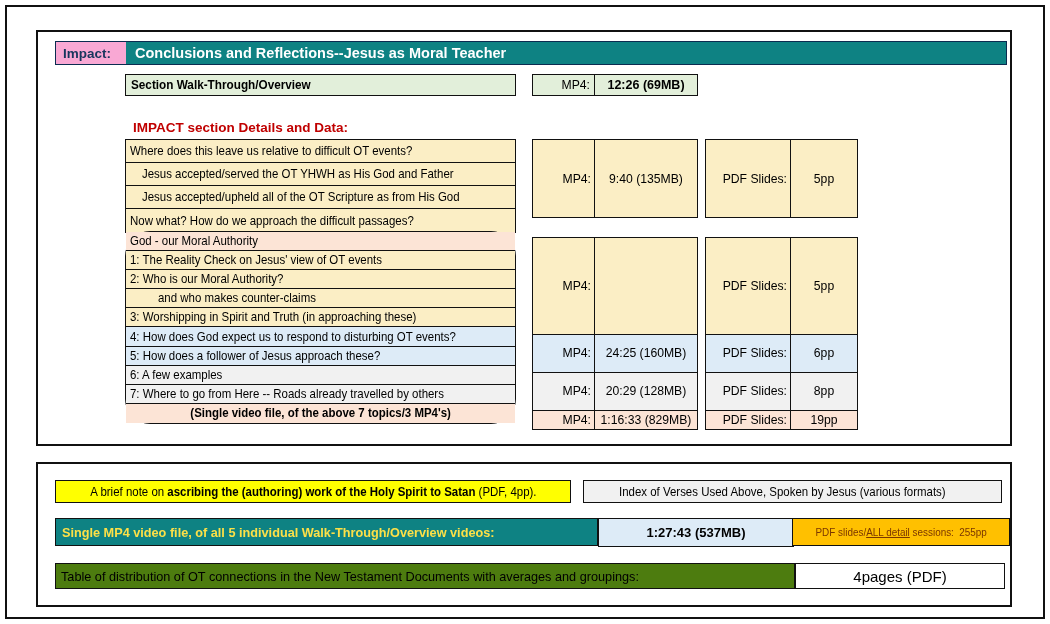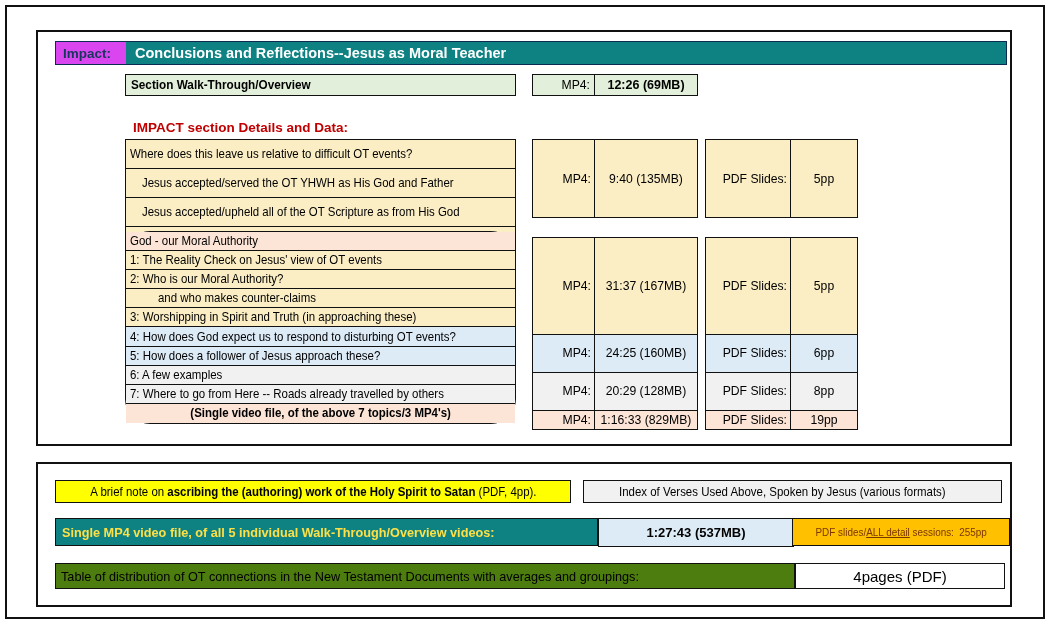--- a/index.html
+++ b/index.html
@@ -10,21 +10,21 @@
   }
   .outer-frame{position:absolute;left:5px;top:5px;width:1036px;height:610px;border:2px solid #111;}
   .panel{position:absolute;border:2px solid #111;background:#fff;box-sizing:border-box;}
   #panel-top{left:36px;top:30px;width:976px;height:416px;}
   #panel-bottom{left:36px;top:462px;width:976px;height:145px;}
 
   .abs{position:absolute;box-sizing:border-box;}
 
   
   .header-bar{left:17px;top:9px;width:952px;height:24px;display:flex;border:1px solid #0b2b50;}
-  .impact-cell{width:70px;background:#d946ef;color:#17365D;font-weight:bold;font-size:13.5px;
+  .impact-cell{width:70px;background:#f9a8d4;color:#17365D;font-weight:bold;font-size:13.5px;
     display:flex;align-items:center;padding-left:7px;box-sizing:border-box;}
   .title-cell{flex:1;background:#0E8283;color:#fff;font-weight:bold;font-size:14.5px;
     display:flex;align-items:center;padding-left:9px;box-sizing:border-box;}
 
   
   .cellbox{border:1px solid #111;display:flex;align-items:center;box-sizing:border-box;}
 
   .overview-label{left:87px;top:42px;width:391px;height:22px;background:#E2EFDA;
     font-weight:bold;font-size:12.5px;padding-left:5px;}
   .chip{display:flex;align-items:stretch;}
@@ -35,21 +35,21 @@
 
   .details-heading{left:95px;top:88px;font-size:13.5px;font-weight:bold;color:#C00000;white-space:nowrap;}
 
   
   .ttable{border:1px solid #111;box-sizing:content-box;}
   #table1{left:87px;top:107px;width:389px;}
   #table2{left:87px;top:199px;width:389px;border-radius:25px;}
   .trow{display:flex;align-items:center;box-sizing:border-box;border-bottom:1px solid #111;
     font-size:12.2px;padding-left:4px;overflow:hidden;}
   .trow:last-child{border-bottom:none;}
-  .rows-t1 .trow{height:29px;}
+  .rows-t1 .trow{height:23px;}
   .rows-t2 .trow{height:19.1px;}
   .trow.b{font-weight:bold;}
   .trow.c{justify-content:center;padding-left:0;}
   .ind-1{padding-left:16px;}
   .ind-2{padding-left:32px;}
   .sqz{display:inline-block;transform:scaleX(.94);transform-origin:0 50%;white-space:nowrap;}
   .c .sqz{transform-origin:50% 50%;}
 
   
   .groupstack{border:1px solid #111;box-sizing:border-box;}
@@ -173,21 +173,20 @@
       </div>
       <div class="trow bg-peach b c">
         <span class="sqz">(Single video file, of the above 7 topics/3 MP4's)</span>
       </div>
     </div>
 
   <div class="abs groupstack w-mp4" id="t2-mp4">
 
   <div class="vgroup bg-cream" style="height: 95.5px;">
         <div class="vlabel">MP4:</div>
-        <div class="vvalue">31:37 (167MB)</div>
       </div>
       <div class="vgroup bg-blue" style="height: 38.2px;">
         <div class="vlabel">MP4:</div>
         <div class="vvalue">24:25 (160MB)</div>
       </div>
       <div class="vgroup bg-gray" style="height: 38.2px;">
         <div class="vlabel">MP4:</div>
         <div class="vvalue">20:29 (128MB)</div>
       </div>
       <div class="vgroup bg-peach" style="height: 19.1px;">

